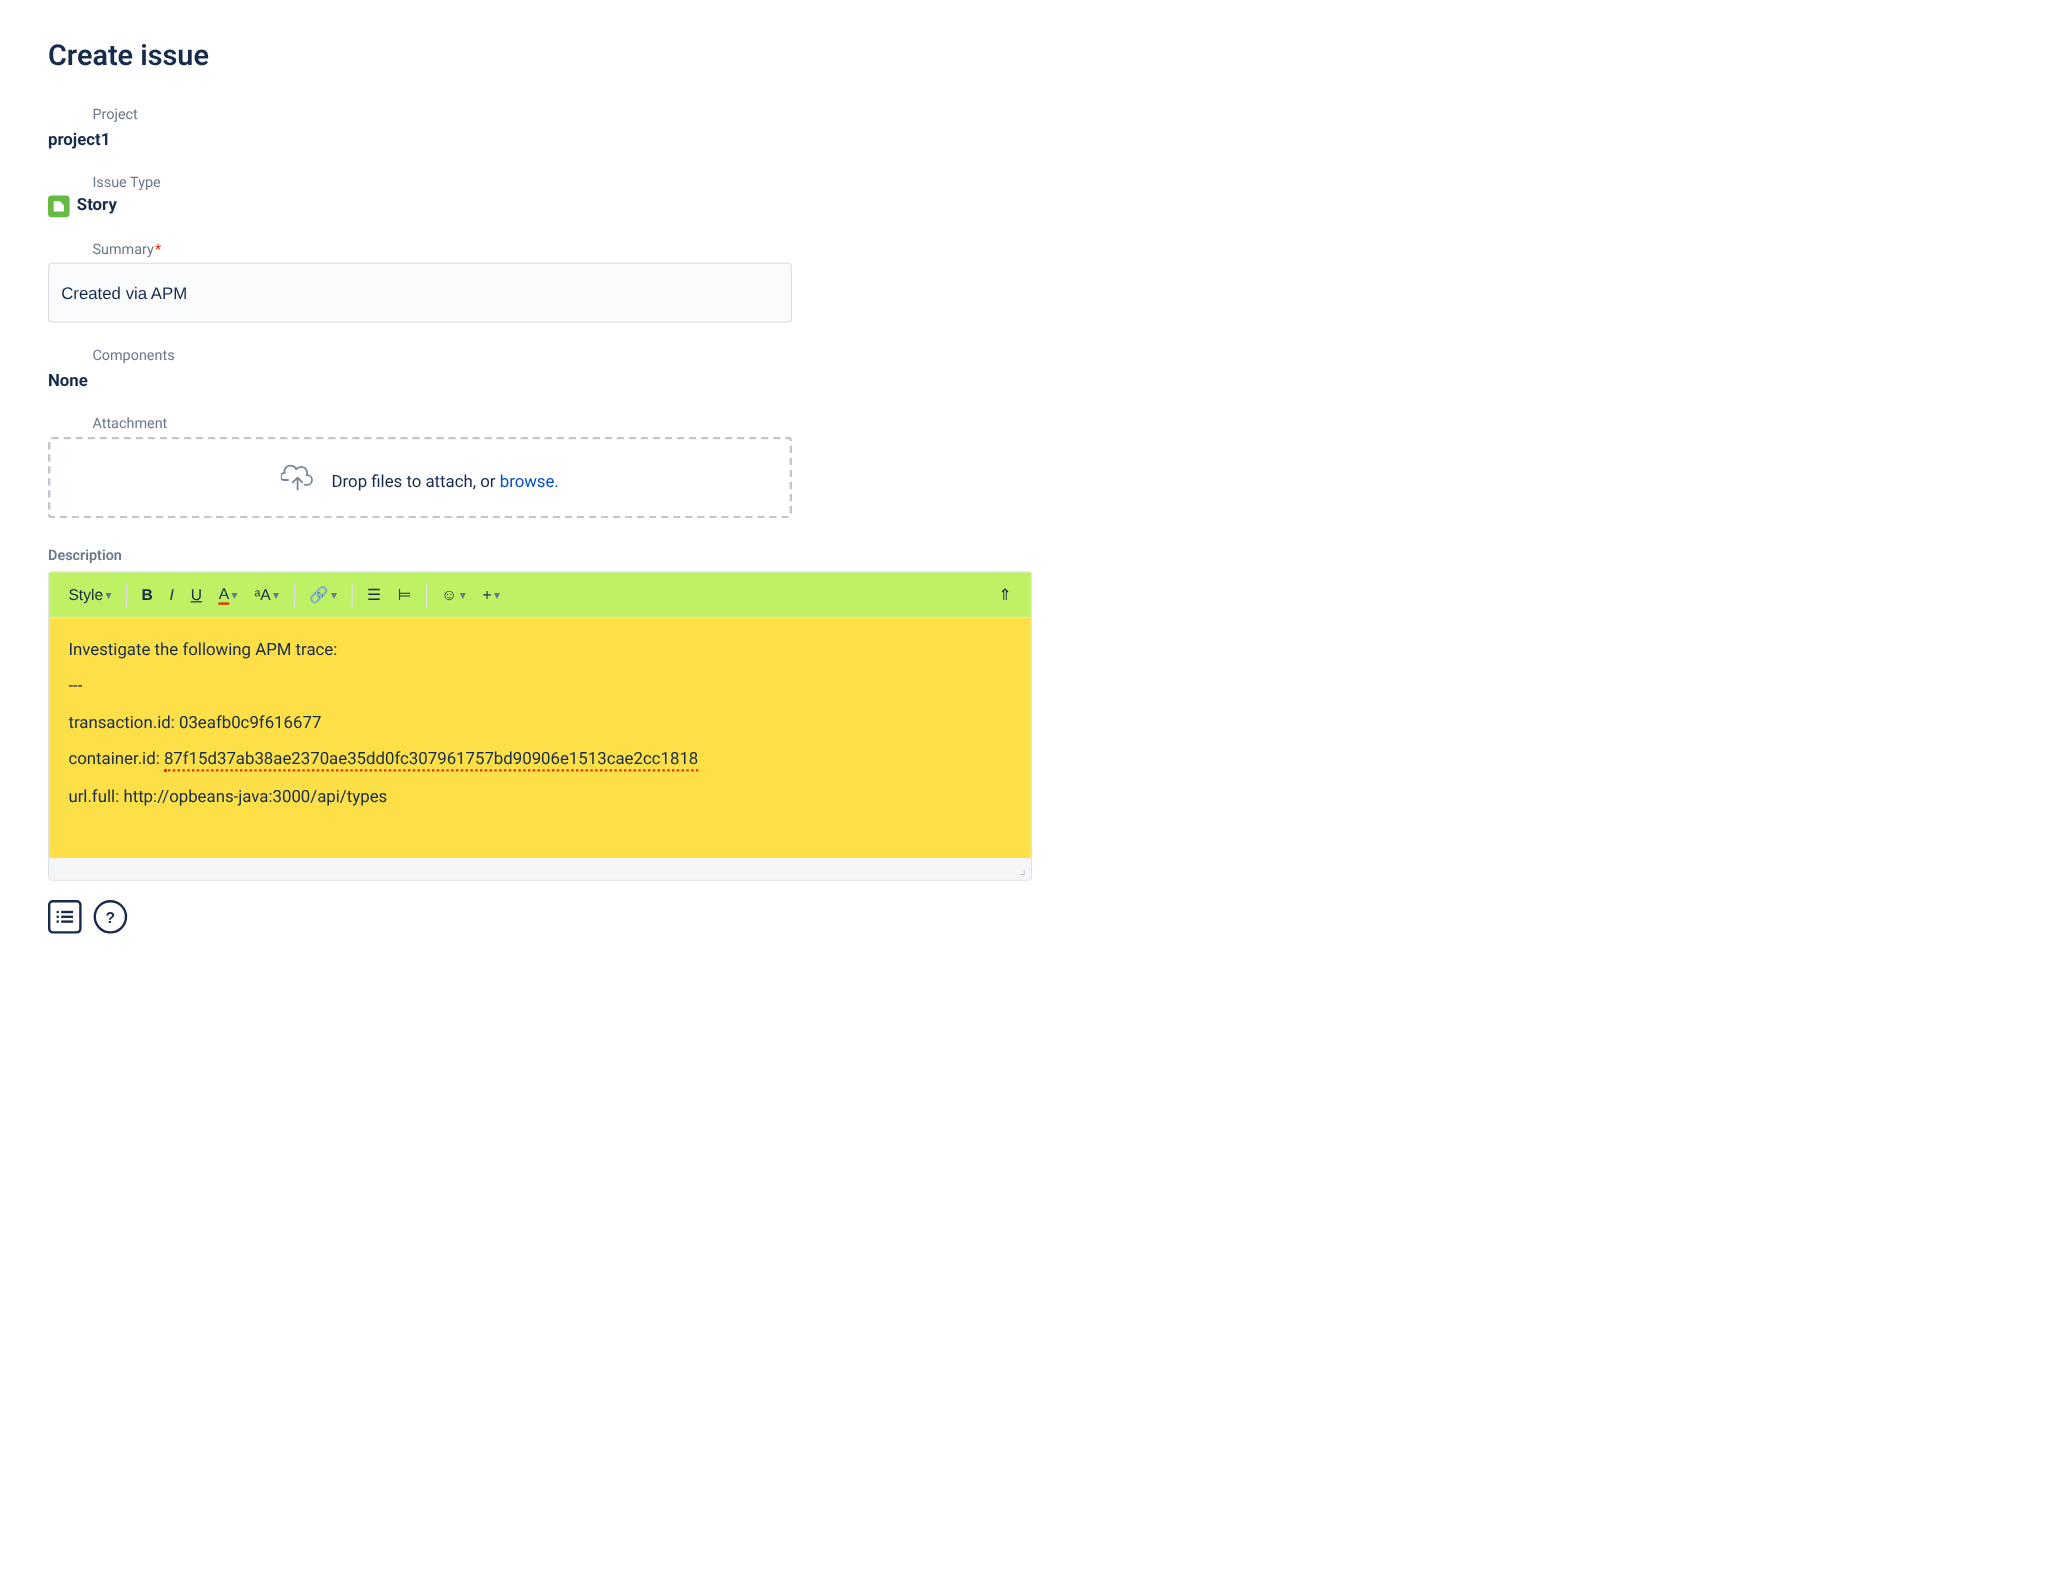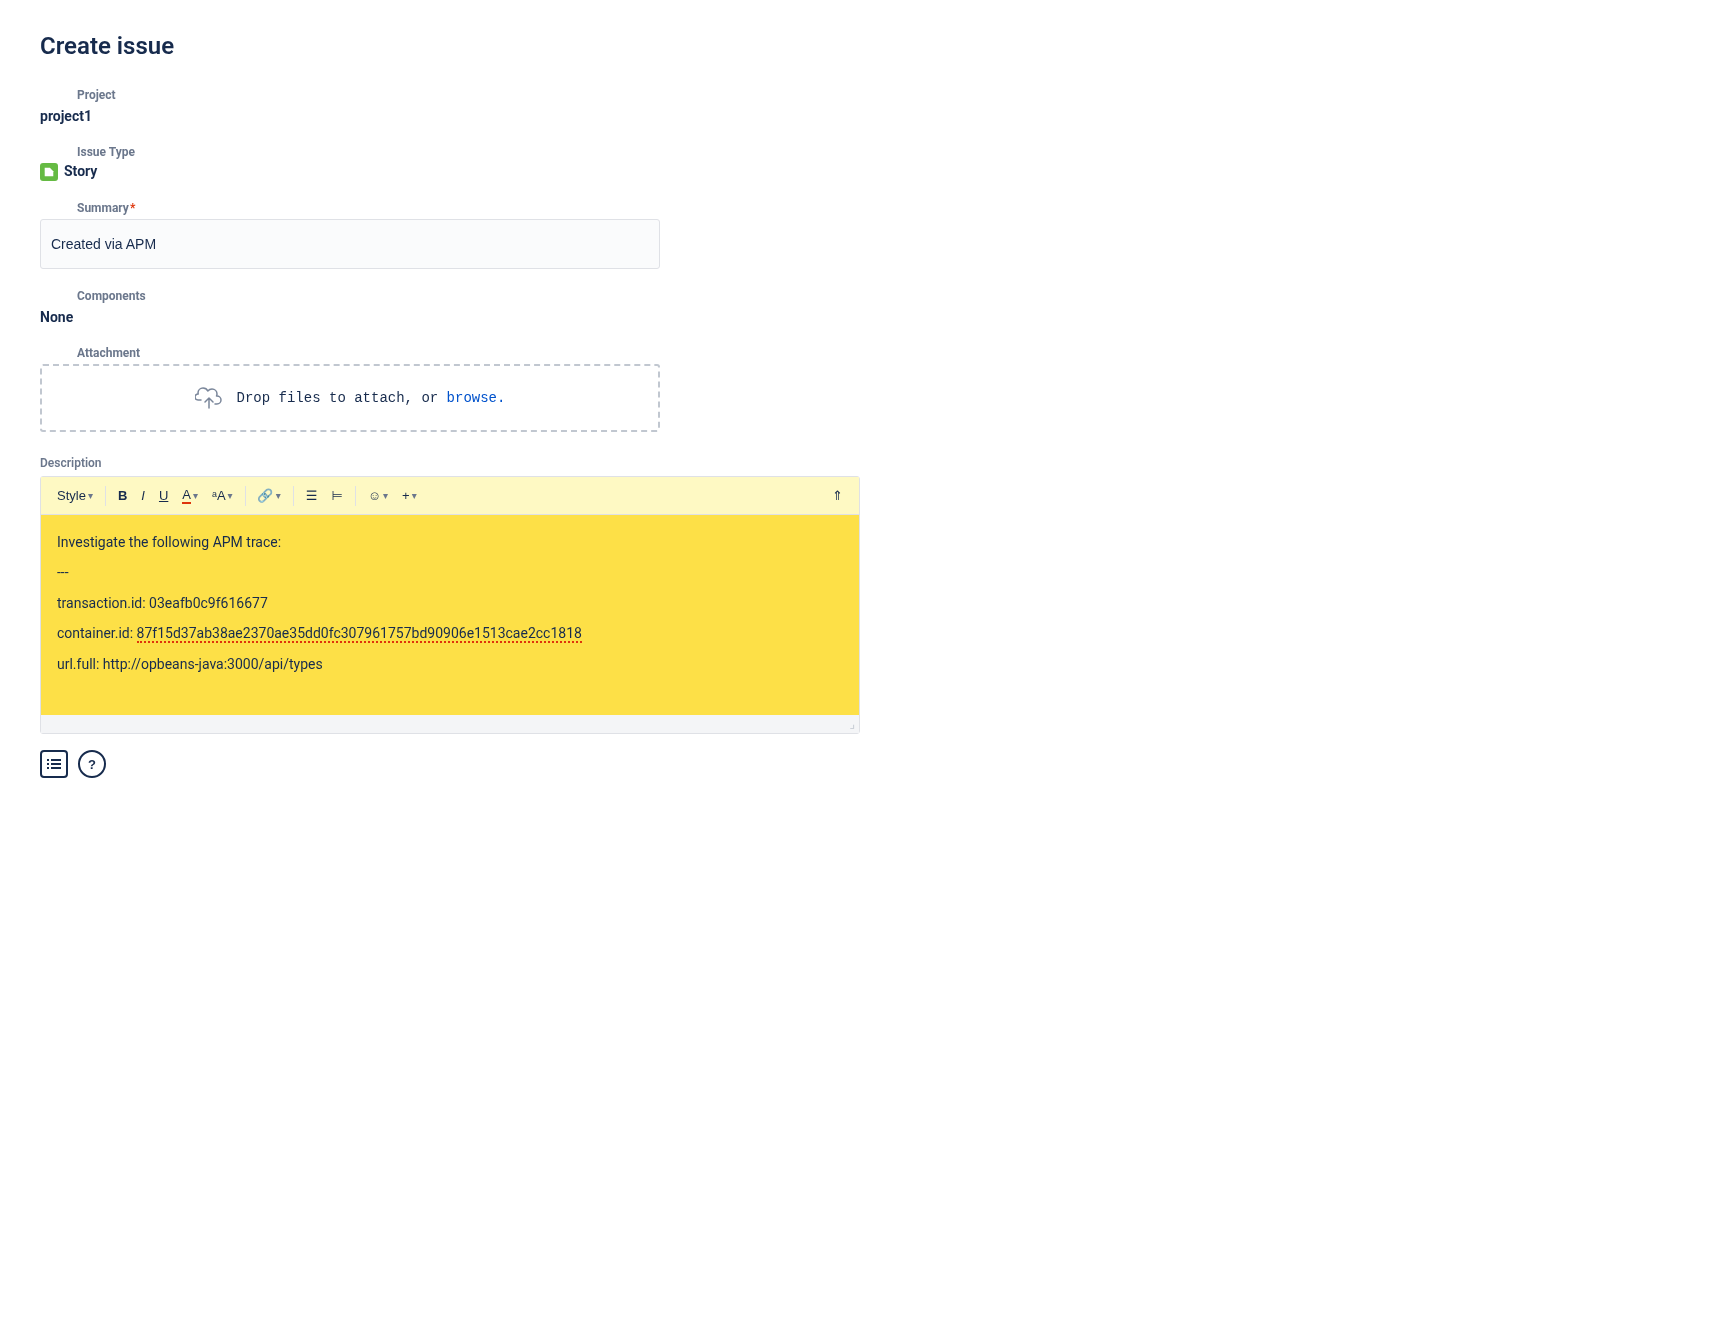--- a/index.html
+++ b/index.html
@@ -22,21 +22,21 @@
       color: #172b4d;
       margin-bottom: 28px;
     }
 
     .field-group {
       margin-bottom: 20px;
     }
 
     .field-label {
       font-size: 12px;
-      font-weight: 700;
+      font-weight: 400;
       color: #6b778c;
       margin-bottom: 4px;
       display: block;
       padding-left: 37px;
     }
 
     .field-label .required {
       color: #de350b;
       margin-left: 1px;
     }
@@ -82,25 +82,24 @@
     }
 
     .attachment-drop-zone {
       width: 100%;
       max-width: 620px;
       border: 2px dashed #c1c7d0;
       border-radius: 3px;
       padding: 20px;
       text-align: center;
       display: flex;
-      align-items: center;
+      align-items: flex-end;
       justify-content: center;
       gap: 14px;
       cursor: pointer;
-      font-family: Liberation Mono, monospace;
     }
 
     .cloud-icon {
       display: inline-flex;
       align-items: center;
       justify-content: center;
     }
 
     .drop-text {
       font-size: 14px;
@@ -133,21 +132,21 @@
       background: #fafbfc;
     }
 
     .editor-toolbar {
       display: flex;
       align-items: center;
       padding: 6px 10px;
       border-bottom: 1px solid #dfe1e6;
       gap: 2px;
       flex-wrap: nowrap;
-      background: #fef9c3;
+      background: #bef264;
     }
 
     .toolbar-btn {
       background: none;
       border: none;
       cursor: pointer;
       padding: 4px 6px;
       border-radius: 3px;
       font-size: 13px;
       color: #172b4d;

